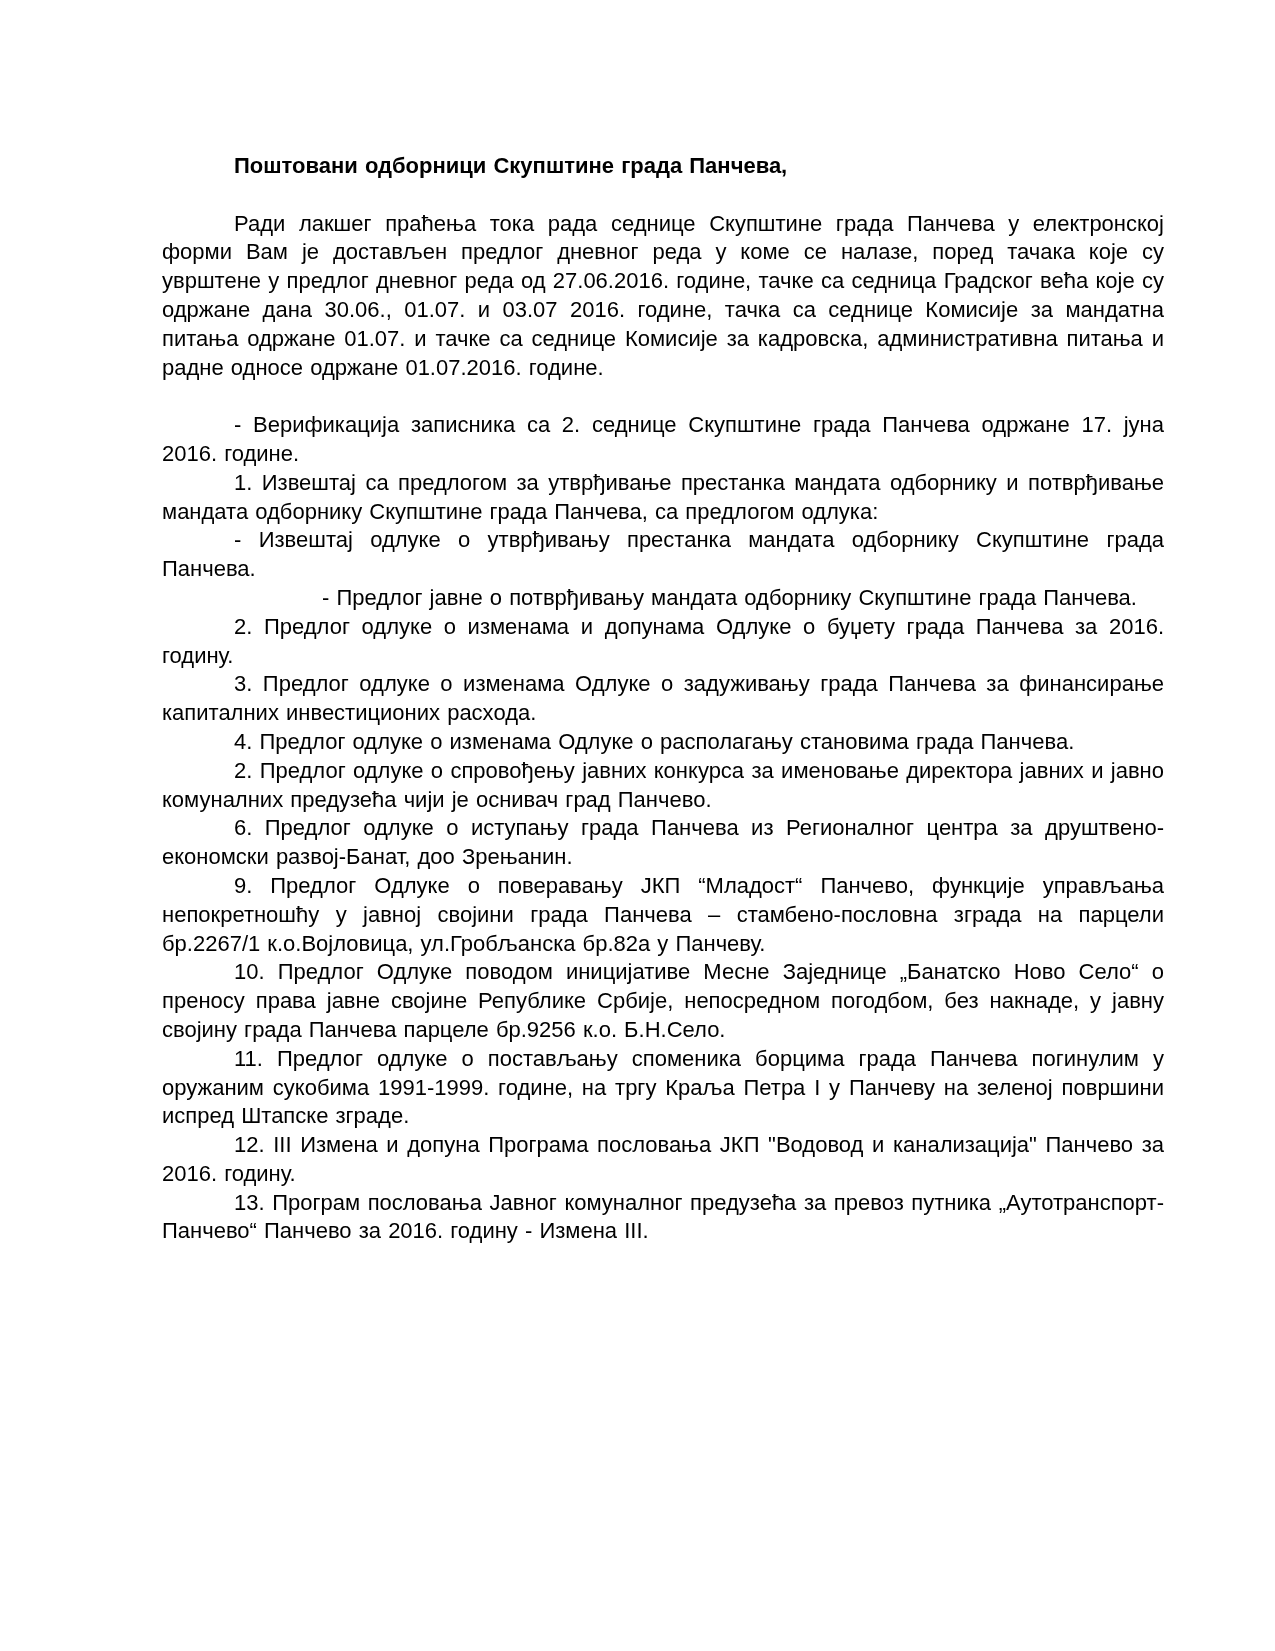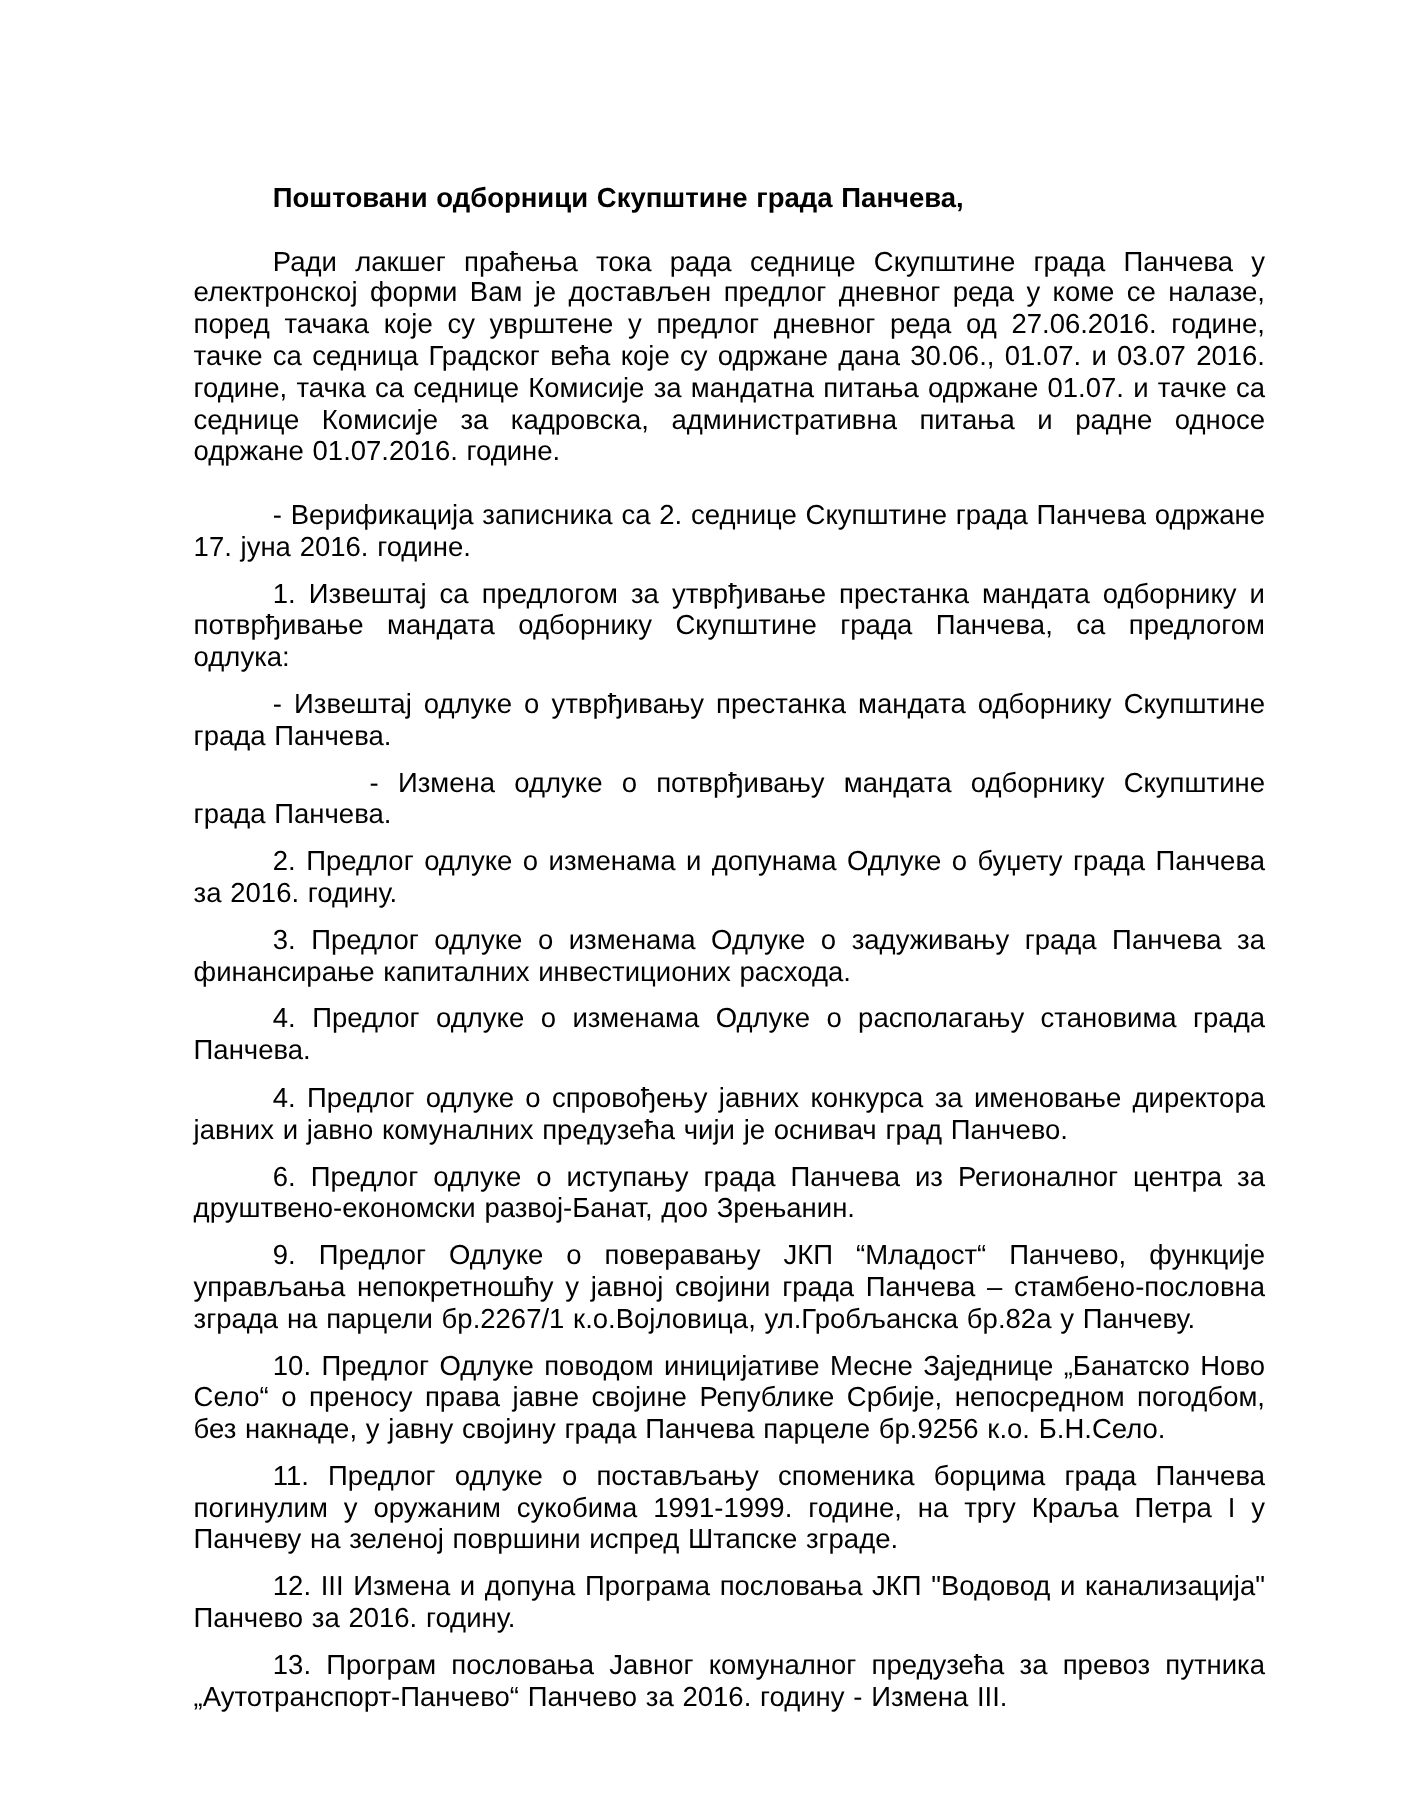--- a/index.html
+++ b/index.html
@@ -15,22 +15,22 @@
     overflow: hidden;
   }
   .page {
     box-sizing: border-box;
     width: 1275px;
     height: 1651px;
     padding: 152px 111px 0 162px;
     background: #ffffff;
   }
   .page p {
-    margin: 14px;
-    font-size: 25px;
+    margin: 0;
+    font-size: 22px;
     line-height: 28.8px;
     text-align: justify;
     text-indent: 72px;
     word-spacing: 1px;
   }
   .salutation {
     font-weight: bold;
     text-align: left;
     margin-bottom: 28.8px !important;
   }
@@ -50,25 +50,25 @@
 <div class="page">
   <p class="salutation">Поштовани одборници Скупштине града Панчева,</p>
 
   <p class="intro">Ради лакшег праћења тока рада седнице Скупштине града Панчева у електронској форми Вам је достављен предлог дневног реда у коме се налазе, поред тачака које су уврштене у предлог дневног реда од 27.06.2016. године, тачке са седница Градског већа које су одржане дана 30.06., 01.07. и 03.07 2016.  године, тачка са седнице Комисије за мандатна питања одржане 01.07. и тачке са седнице Комисије за кадровска, административна питања и радне односе одржане 01.07.2016. године.</p>
 
   <p class="verification-heading">- Верификација записника са 2. седнице Скупштине града Панчева одржане 17. јуна 2016. године.</p>
 
   <div>
       <p class="agenda-item">1. Извештај са предлогом за утврђивање престанка мандата одборнику и потврђивање мандата одборнику Скупштине града Панчева, са предлогом одлука:</p>
       <p class="agenda-item">- Извештај одлуке о утврђивању престанка мандата одборнику Скупштине града Панчева.</p>
-      <p class="agenda-item deep">- Измена одлуке о потврђивању мандата одборнику Скупштине града Панчева.</p>
+      <p class="agenda-item deep">- Предлог јавне о потврђивању мандата одборнику Скупштине града Панчева.</p>
       <p class="agenda-item">2. Предлог одлуке о изменама и допунама Одлуке о  буџету града Панчева за 2016. годину.</p>
       <p class="agenda-item">3. Предлог одлуке о изменама Одлуке  о задуживању града Панчева за финансирање капиталних инвестиционих расхода.</p>
       <p class="agenda-item">4. Предлог одлуке о изменама Одлуке о располагању становима града Панчева.</p>
-      <p class="agenda-item">4. Предлог одлуке о спровођењу јавних конкурса за именовање директора јавних и јавно комуналних предузећа чији је оснивач град Панчево.</p>
+      <p class="agenda-item">2. Предлог одлуке о спровођењу јавних конкурса за именовање директора јавних и јавно комуналних предузећа чији је оснивач град Панчево.</p>
       <p class="agenda-item">6. Предлог одлуке о иступању града Панчева из Регионалног центра за друштвено-економски развој-Банат, доо Зрењанин.</p>
       <p class="agenda-item">9. Предлог Одлуке о поверавању ЈКП “Младост“ Панчево, функције управљања непокретношћу у јавној својини града Панчева – стамбено-пословна зграда на парцели бр.2267/1 к.о.Војловица, ул.Гробљанска бр.82а у Панчеву.</p>
       <p class="agenda-item">10. Предлог Одлуке поводом иницијативе Месне Заједнице „Банатско Ново Село“ о преносу права јавне својине Републике Србије, непосредном погодбом, без накнаде, у јавну својину града Панчева парцеле бр.9256 к.о. Б.Н.Село.</p>
       <p class="agenda-item">11. Предлог одлуке о  постављању  споменика борцима града Панчева погинулим у оружаним  сукобима 1991-1999. године, на тргу Краља Петра I у Панчеву на зеленој површини испред Штапске зграде.</p>
       <p class="agenda-item">12. III Измена и допуна Програма пословања ЈКП "Водовод и канализација" Панчево за 2016. годину.</p>
       <p class="agenda-item">13. Програм пословања Јавног комуналног предузећа за превоз путника „Аутотранспорт-Панчево“ Панчево за 2016. годину - Измена III.</p>
     </div>
 </div>
 
 </body></html>

